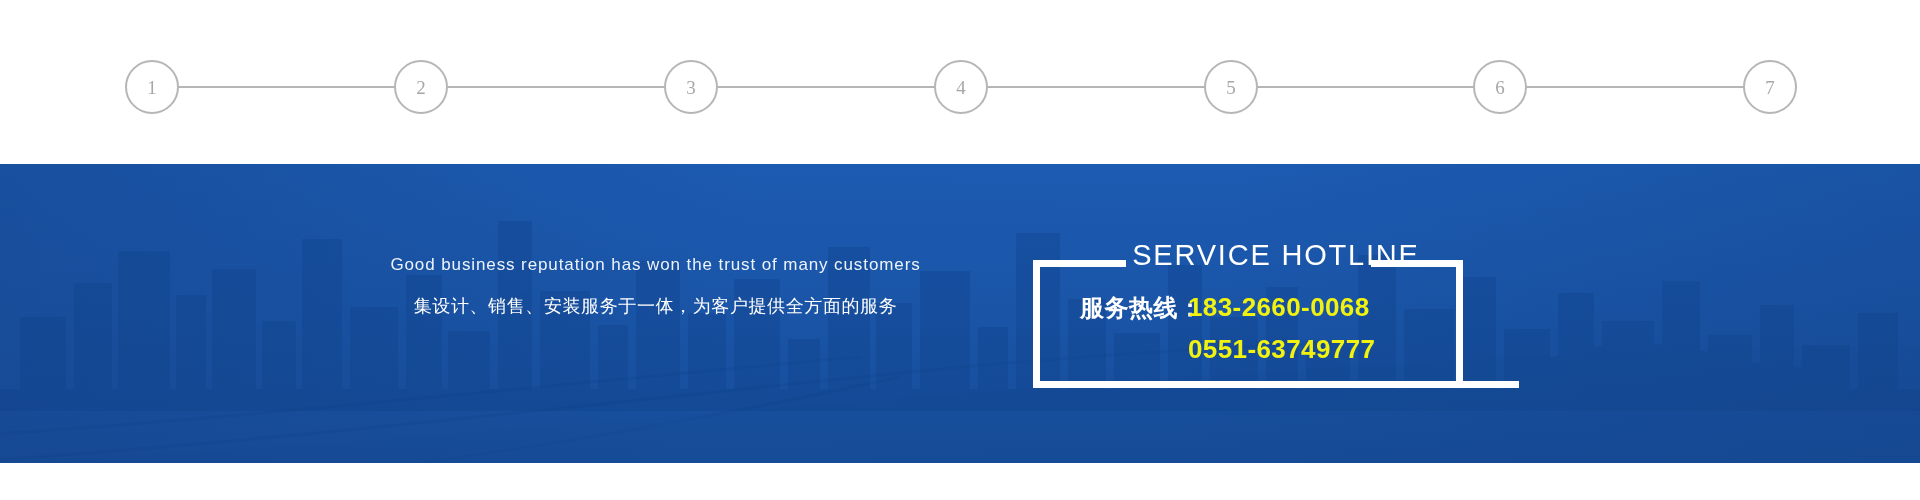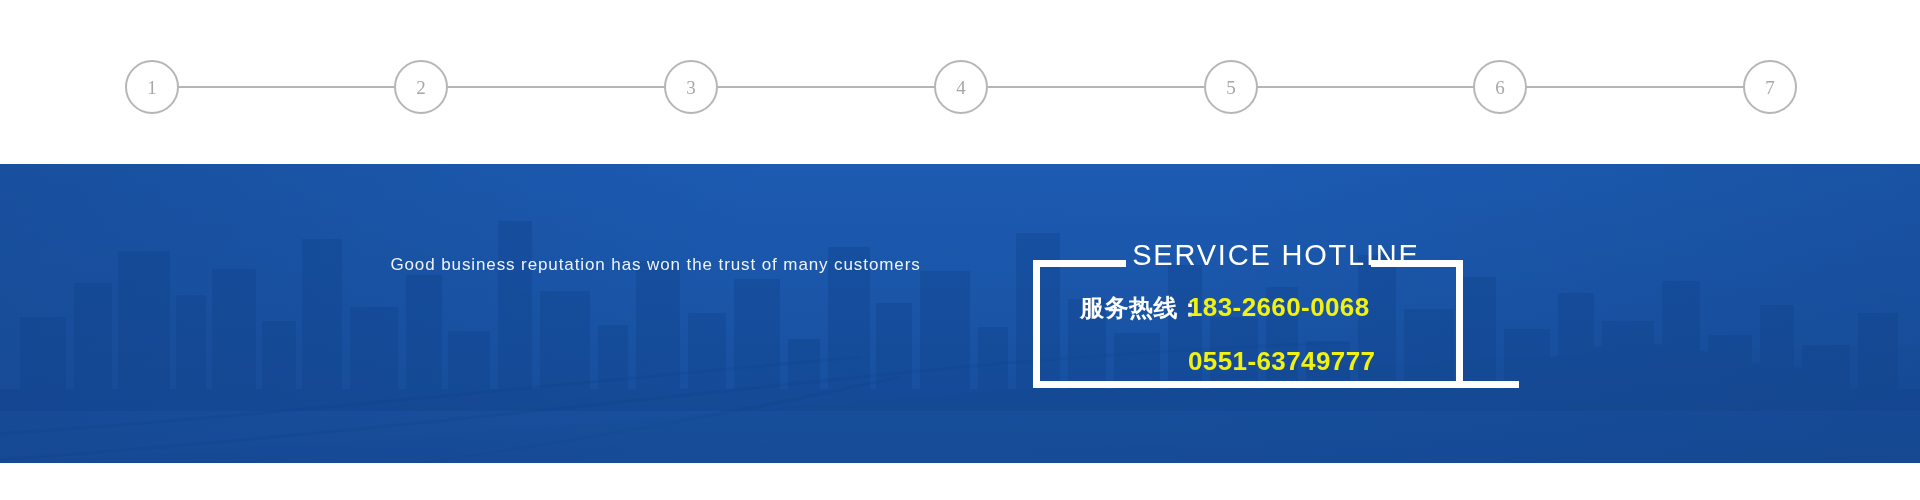--- a/index.html
+++ b/index.html
@@ -160,21 +160,21 @@
     left: 7px;
     top: 34px;
     width: 472px;
   }
   .hl-row {
     display: flex;
     align-items: baseline;
     white-space: nowrap;
     line-height: 1;
   }
-  .hl-row + .hl-row { margin-top: 28px; }
+  .hl-row + .hl-row { margin-top: 16px; }
   .hl-label {
     font-size: 24px;
     font-weight: bold;
     color: #ffffff;
     letter-spacing: 0.5px;
     width: 148px;
     text-align: center;
     padding-left: 40px;
     box-sizing: border-box;
   }
@@ -268,20 +268,21 @@
       <g fill="none" stroke="#0e3f86" stroke-width="3" opacity="0.55">
         <path d="M-20 118 C 300 96, 560 64, 900 30 C 1200 0, 1500 -10, 1940 -14"></path>
         <path d="M-20 92 C 260 74, 520 44, 860 14"></path>
         <path d="M420 120 C 620 92, 760 64, 900 34"></path>
       </g>
       <path d="M-20 120 C 400 100, 700 70, 1100 40 C 1450 14, 1700 6, 1940 2 L1940 120 Z" fill="#15498f" opacity="0.30"></path>
     </svg>
 
     <div id="slogan">
       <div class="line-en">Good business  reputation has  won  the  trust  of  many  customers</div>
+      <div class="line-sub">集设计、销售、安装服务于一体，为客户提供全方面的服务</div>
     </div>
 
     <div id="hotline-box">
       <div class="frame-edge frame-left"></div>
       <div class="frame-edge frame-right"></div>
       <div class="frame-edge frame-bottom"></div>
       <div class="frame-edge frame-top-l"></div>
       <div class="frame-edge frame-top-r"></div>
 
       <div id="hotline-title">SERVICE  HOTLINE</div>

